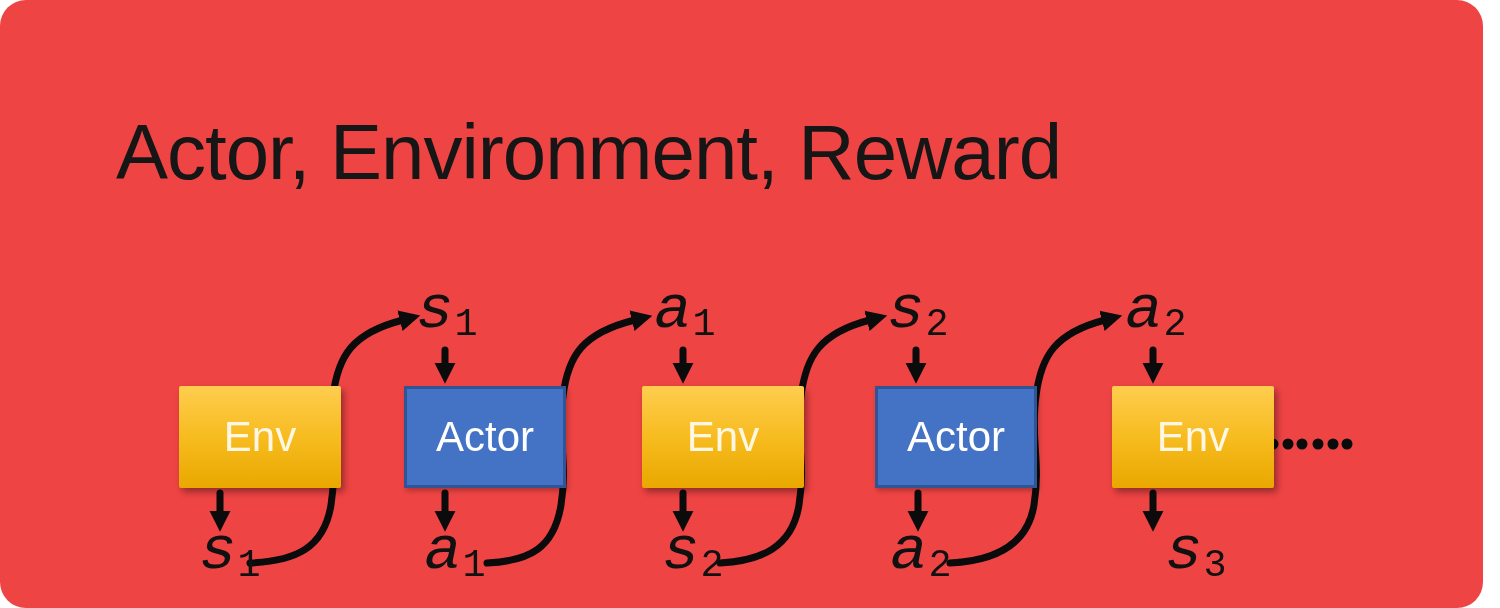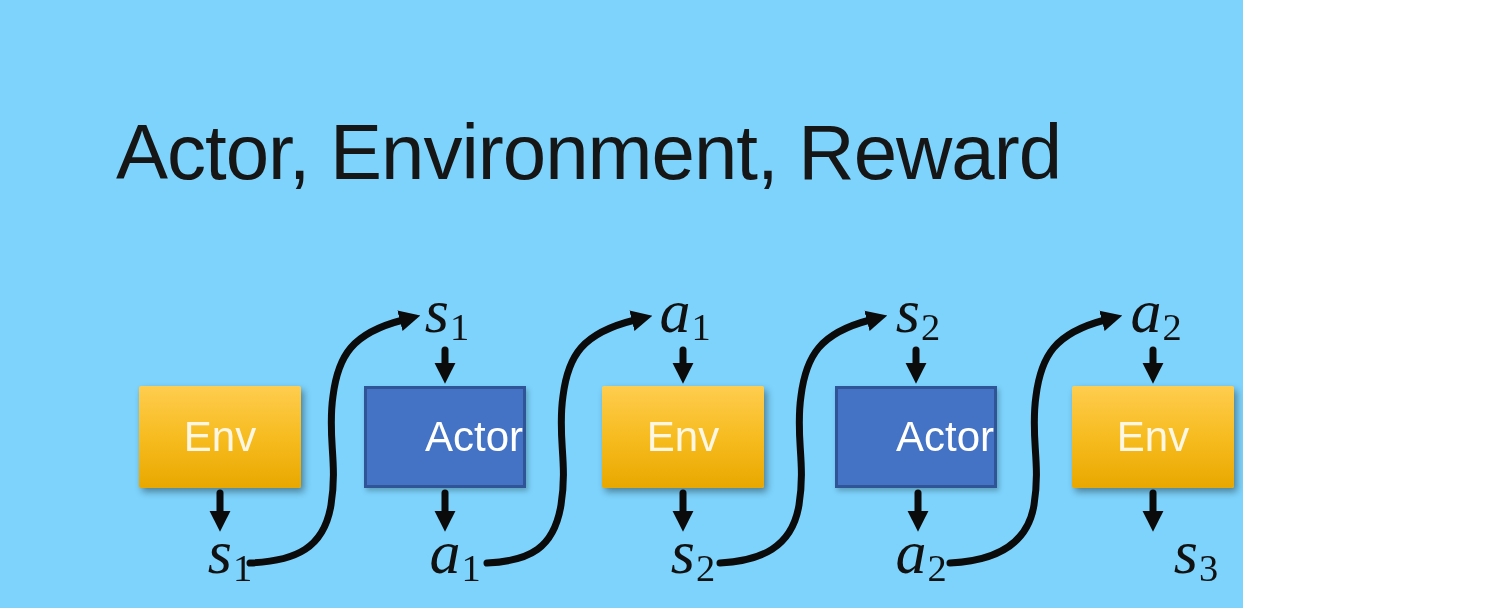--- a/index.html
+++ b/index.html
@@ -1,45 +1,44 @@
 <!DOCTYPE html>
 <html style="--title_text: #161616; --env_top: #FFCD4F; --env_mid: #F6BB1E; --env_bottom: #E9A800; --env_text: #FFF7E3; --actor_fill: #4472C4; --actor_border: #2F5597; --actor_text: #FFFFFF; --arrow: #0B0B0B;"><head>
 <meta charset="utf-8">
 <style>
   html,body{margin:0;padding:0;background:#ffffff;}
   .slide{
-    position:relative; width:1243px; height:608px; overflow:hidden;
-    background:#7dd3fc; font-family:"Liberation Sans", sans-serif;
+    position:relative; width:1483px; height:608px; overflow:hidden;
+    background:#ef4444; font-family:"Liberation Sans", sans-serif;border-radius:26px;
   }
   .title{
     position:absolute; left:116px; top:110px;
     font-size:78px; font-weight:300; letter-spacing:-1px; line-height:1.1;
     color:var(--title_text,#161616); white-space:nowrap;
   }
   .node{
     position:absolute; top:386px; width:162px; height:102px;
     display:flex; align-items:center; justify-content:center;
-    font-size:42px; line-height:1; box-sizing:border-box; white-space:nowrap;
+    font-size:42px; line-height:1; box-sizing:border-box; white-space:nowrap;margin-left:40px;
   }
   .node.env{
     background:linear-gradient(180deg, var(--env_top,#FFCD4F) 0%, var(--env_mid,#F6BB1E) 52%, var(--env_bottom,#E9A800) 100%);
     color:var(--env_text,#FFF7E3);
     border-radius:2px;
     box-shadow:3px 4px 7px rgba(0,0,0,0.38);
   }
   .node.actor{
     background:var(--actor_fill,#4472C4);
     border:3px solid var(--actor_border,#2F5597);
     color:var(--actor_text,#FFFFFF);
     box-shadow:2px 3px 5px rgba(0,0,0,0.25);
-    justify-content:flex-end;
   }
   .mlabel{
     position:absolute; transform:translateX(-50%);
-    font-family:Liberation Serif, serif; font-style:italic;
+    font-family:Liberation Mono, monospace; font-style:italic;
     font-size:62px; line-height:1; color:#111; white-space:nowrap;
   }
   .mlabel .sub{
     font-style:normal; font-size:0.62em;
     position:relative; top:0.22em; margin-left:1px;
   }
   .arrows{position:absolute; left:0; top:0;}
   .arrows .stroke{
     fill:none; stroke:var(--arrow,#0B0B0B); stroke-width:7;
     stroke-linecap:round; stroke-linejoin:round;

